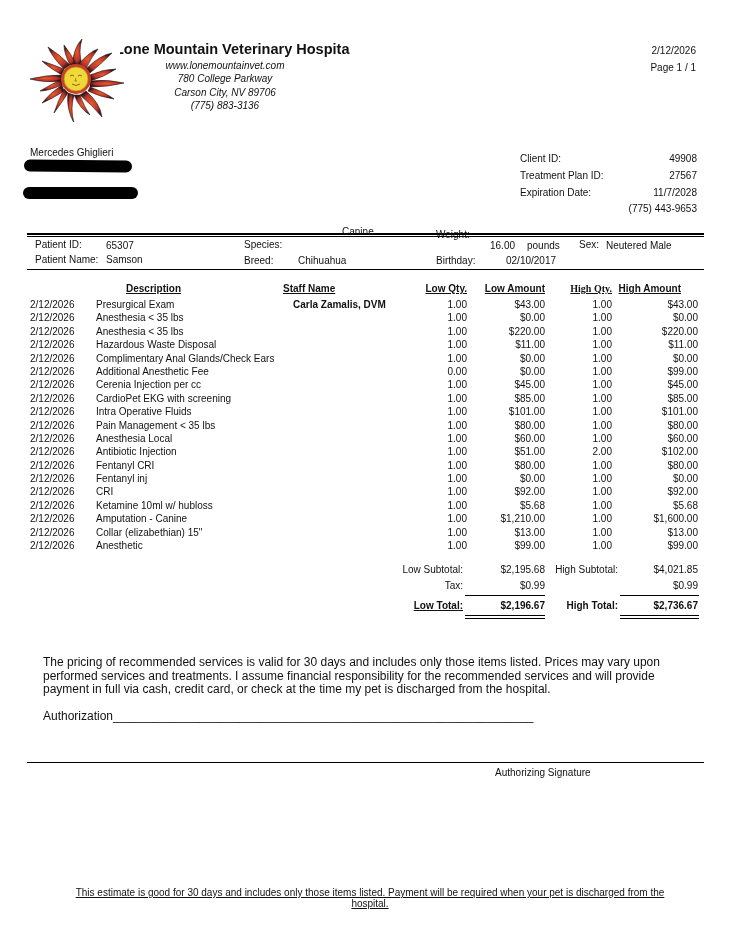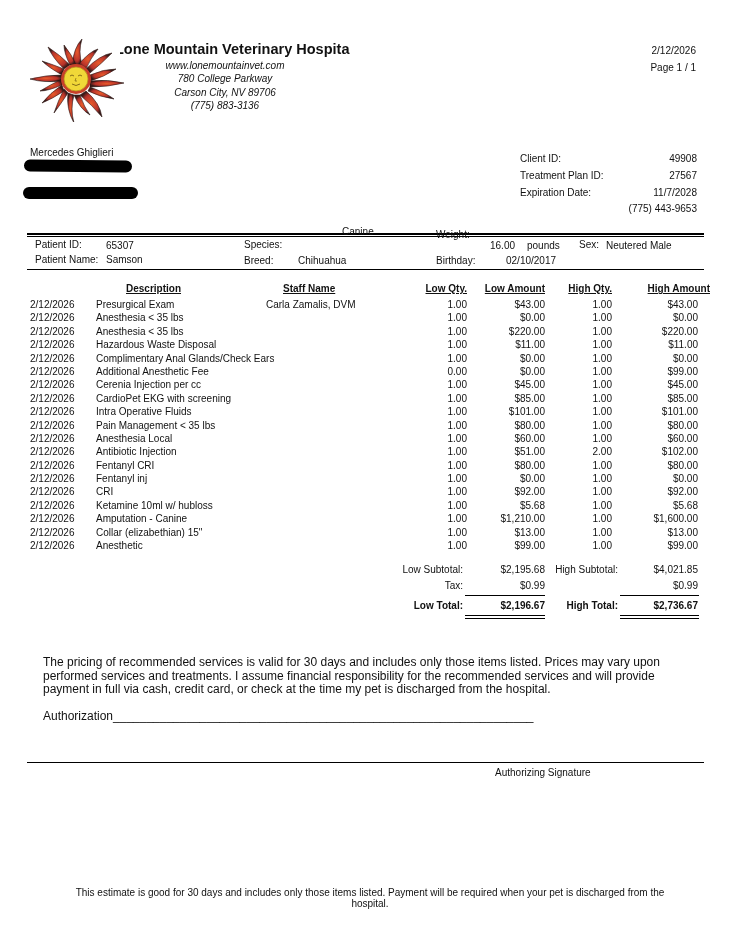--- a/index.html
+++ b/index.html
@@ -21,31 +21,31 @@
   .cb-val { width: 67px; text-align: right; }
   .cb-line { text-align: right; height: 16px; line-height: 16px; }
   .hline { position: absolute; background: #000; height: 1px; }
   .pt { position: absolute; font-size: 10px; white-space: nowrap; }
   .th { position: absolute; font-size: 10px; font-weight: bold; text-decoration: underline; top: 283px; white-space: nowrap; }
   .rows { position: absolute; left: 0; top: 298px; width: 733px; }
   .row { position: relative; height: 13.4px; font-size: 10px; line-height: 13.4px; }
   .row > span { position: absolute; white-space: nowrap; }
   .c-date { left: 30px; }
   .c-desc { left: 96px; width: 178px; overflow: hidden; }
-  .c-staff { left: 266px; }
+  .c-staff { left: 293px; font-weight: bold; }
   .c-lq { right: 266px; text-align: right; }
   .c-la { right: 188px; text-align: right; }
   .c-hq { right: 121px; text-align: right; }
   .c-ha { right: 35px; text-align: right; }
   .tot { position: absolute; font-size: 10px; text-align: right; white-space: nowrap; }
   .bold { font-weight: bold; }
   .para { left: 43px; top: 656px; width: 640px; font-size: 12px; line-height: 13.6px; }
   .auth { left: 43px; top: 709px; font-size: 12px; white-space: nowrap; }
   .sig-label { left: 495px; top: 767px; font-size: 10px; }
-  .footer { left: 70px; top: 887px; width: 600px; text-align: center; font-size: 10px; line-height: 11px; }
+  .footer { left: 70px; top: 887px; width: 600px; text-align: center; font-size: 10px; line-height: 11px; text-decoration: underline; }
 </style>
 </head>
 <body>
 
 <div class="abs logo">
   <svg width="100" height="86" viewBox="0 0 100 86">
     <defs>
       <radialGradient id="rg" cx="50%" cy="50%" r="50%">
         <stop offset="0%" stop-color="#e85a2a"></stop>
         <stop offset="70%" stop-color="#b8322a"></stop>
@@ -130,22 +130,22 @@
 <span class="pt" style="left:527px;top:240px;">pounds</span>
 <span class="pt" style="left:436px;top:255px;">Birthday:</span>
 <span class="pt" style="left:506px;top:255px;">02/10/2017</span>
 <span class="pt" style="left:579px;top:239px;">Sex:</span>
 <span class="pt" style="left:606px;top:240px;">Neutered Male</span>
 
 <span class="th" style="left:96px;margin-left:30px;">Description</span>
 <span class="th" style="left:283px;">Staff Name</span>
 <span class="th" style="right:266px;">Low Qty.</span>
 <span class="th" style="right:188px;">Low Amount</span>
-<span class="th" style="right:121px;">High Qty.</span>
-<span class="th" style="right:23px;margin-left:36px;">High Amount</span>
+<span class="th" style="right:121px;font-family:Liberation Serif, serif;">High Qty.</span>
+<span class="th" style="right:52px;margin-left:36px;">High Amount</span>
 
 <div class="rows" id="rows">
     <div class="row">
     <span class="c-date">2/12/2026</span>
     <span class="c-desc">Presurgical Exam</span>
     <span class="c-staff">Carla Zamalis, DVM</span>
     <span class="c-lq">1.00</span>
     <span class="c-la">$43.00</span>
     <span class="c-hq">1.00</span>
     <span class="c-ha">$43.00</span>
@@ -318,21 +318,21 @@
 <span class="tot" style="right:188px;top:564px;">$2,195.68</span>
 <span class="tot" style="right:115px;top:564px;">High Subtotal:</span>
 <span class="tot" style="right:35px;top:564px;">$4,021.85</span>
 <span class="tot" style="right:270px;top:580px;">Tax:</span>
 <span class="tot" style="right:188px;top:580px;">$0.99</span>
 <span class="tot" style="right:35px;top:580px;">$0.99</span>
 
 <div class="hline" style="left:465px;top:595px;width:80px;"></div>
 <div class="hline" style="left:620px;top:595px;width:79px;"></div>
 
-<span class="tot bold" style="right:270px;top:600px;">Low Total:</span>
+<span class="tot bold" style="right:270px;top:600px;text-decoration:underline;">Low Total:</span>
 <span class="tot bold" style="right:188px;top:600px;">$2,196.67</span>
 <span class="tot bold" style="right:115px;top:600px;">High Total:</span>
 <span class="tot bold" style="right:35px;top:600px;">$2,736.67</span>
 
 <div class="hline" style="left:465px;top:615px;width:80px;"></div>
 <div class="hline" style="left:465px;top:618px;width:80px;"></div>
 <div class="hline" style="left:620px;top:615px;width:79px;"></div>
 <div class="hline" style="left:620px;top:618px;width:79px;"></div>
 
 <div class="abs para">The pricing of recommended services is valid for 30 days and includes only those items listed. Prices may vary upon performed services and treatments. I assume financial responsibility for the recommended services and will provide payment in full via cash, credit card, or check at the time my pet is discharged from the hospital.</div>

